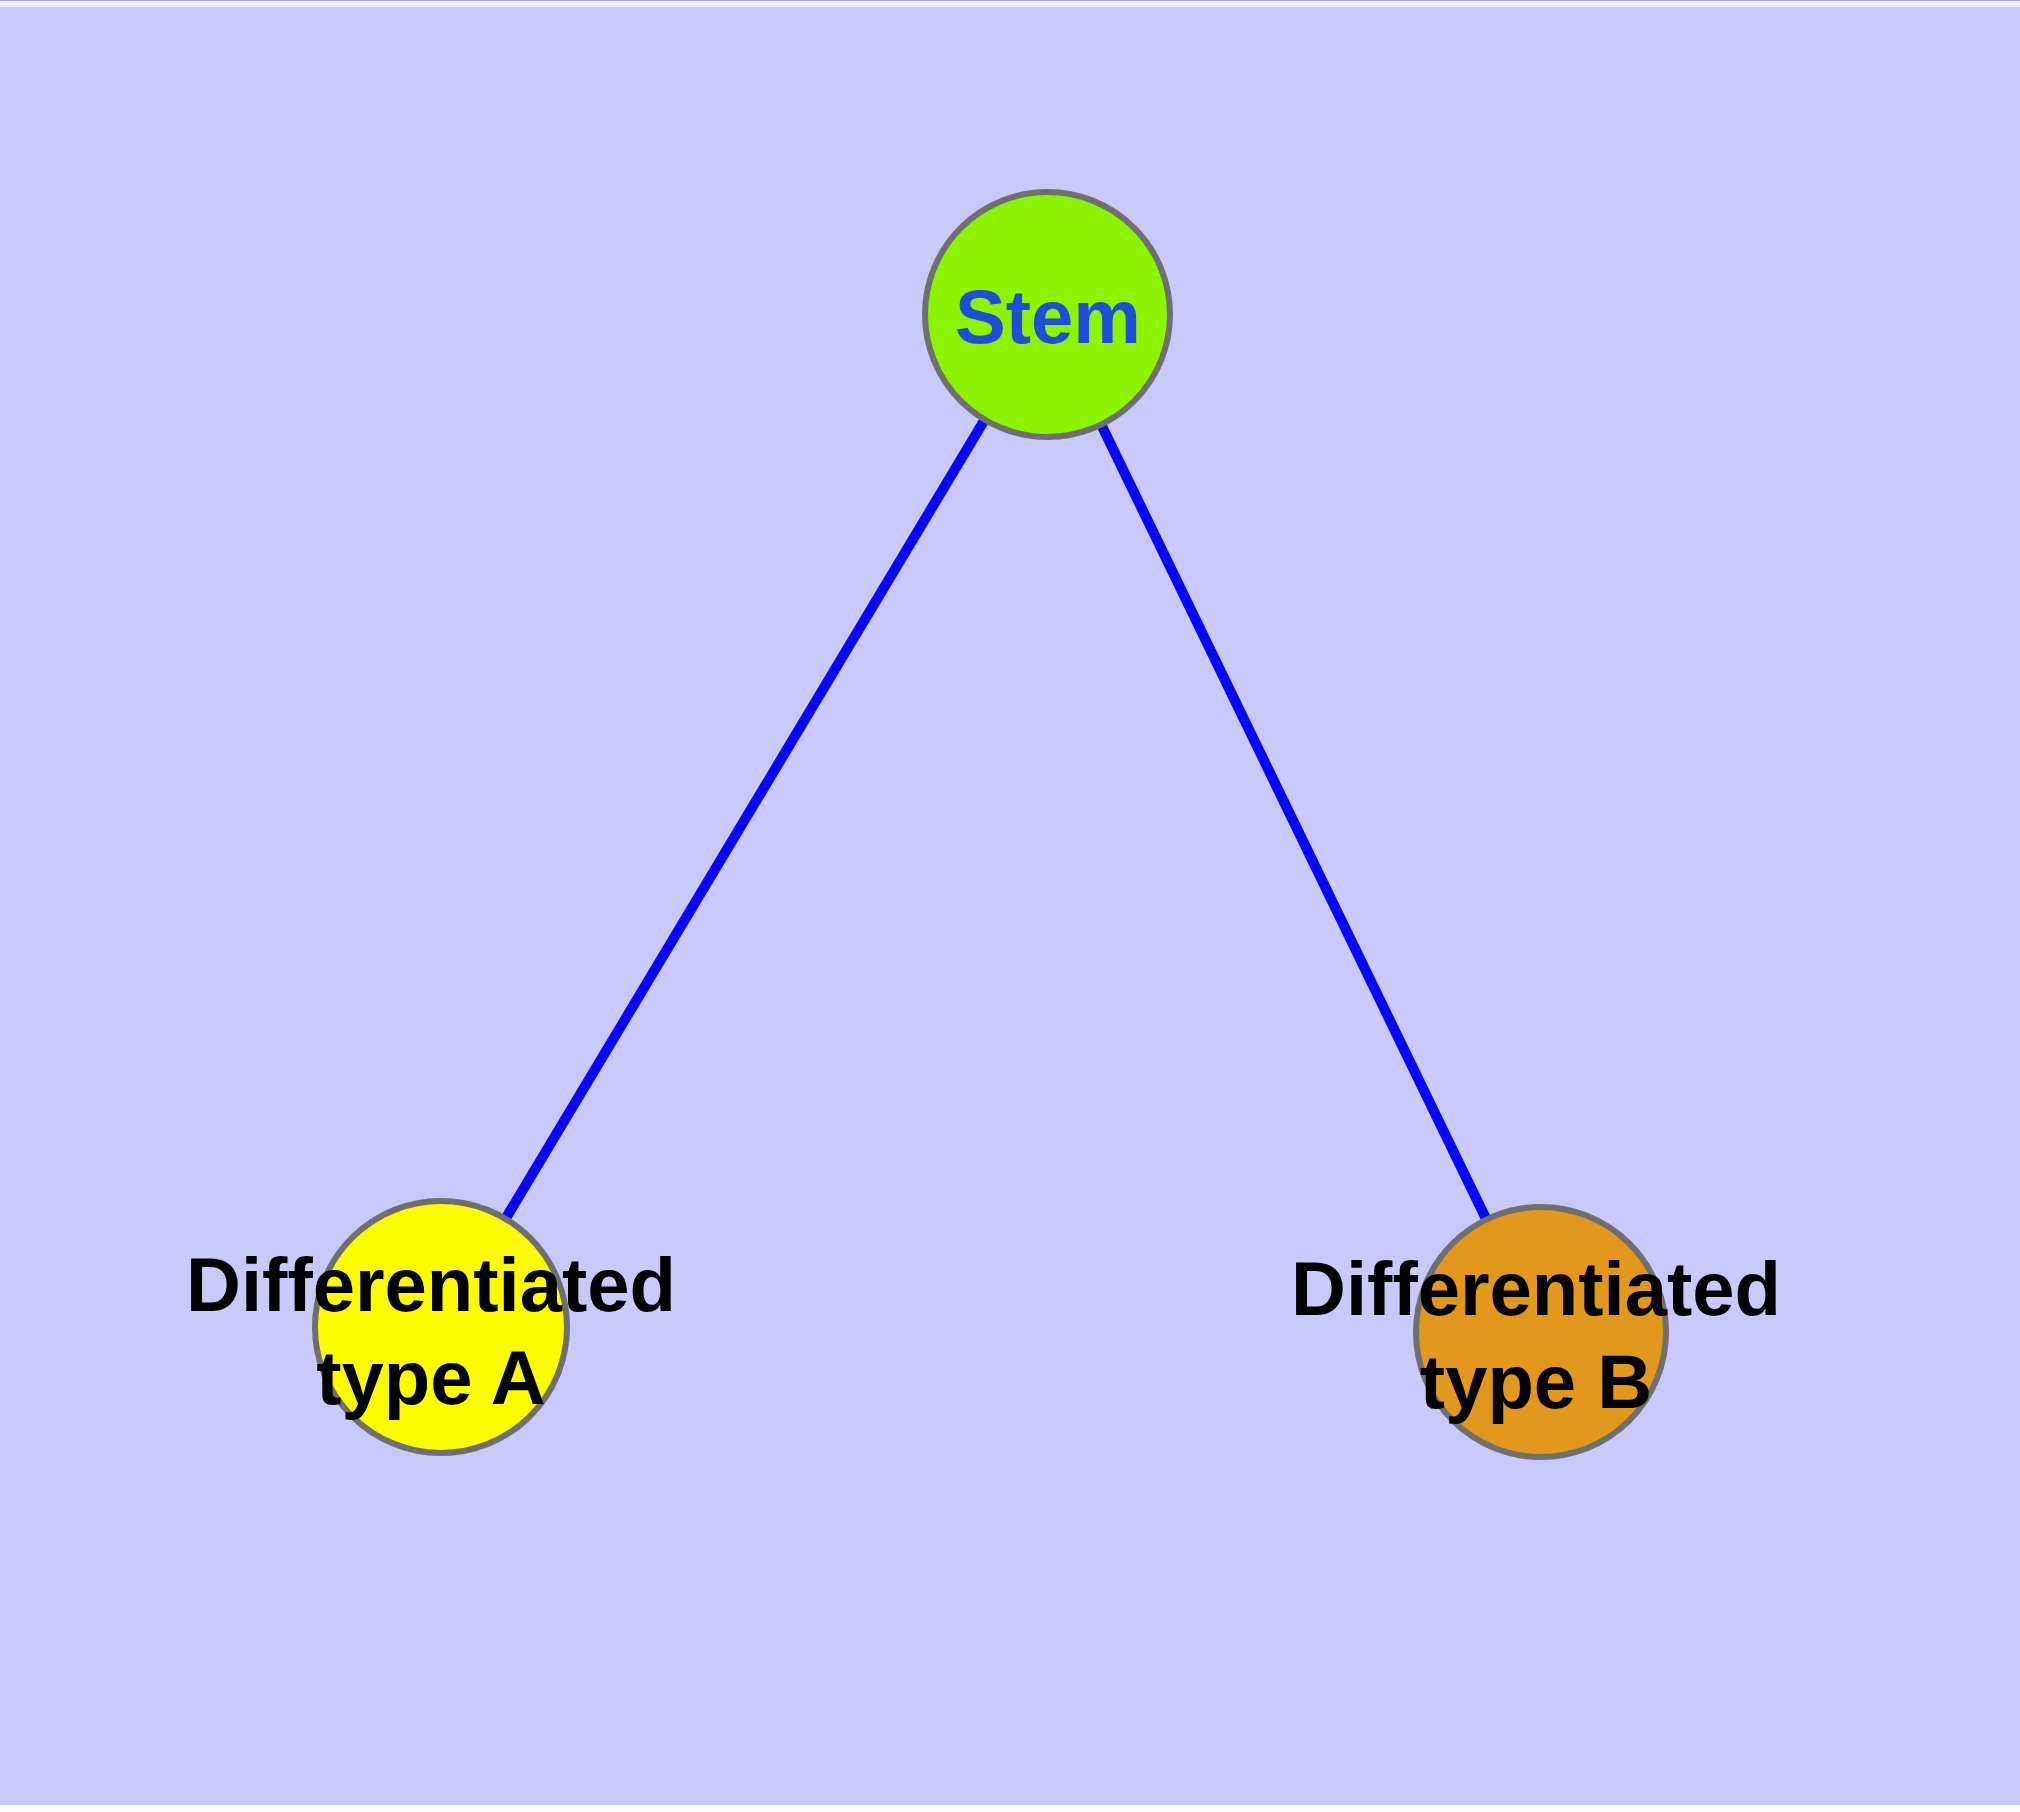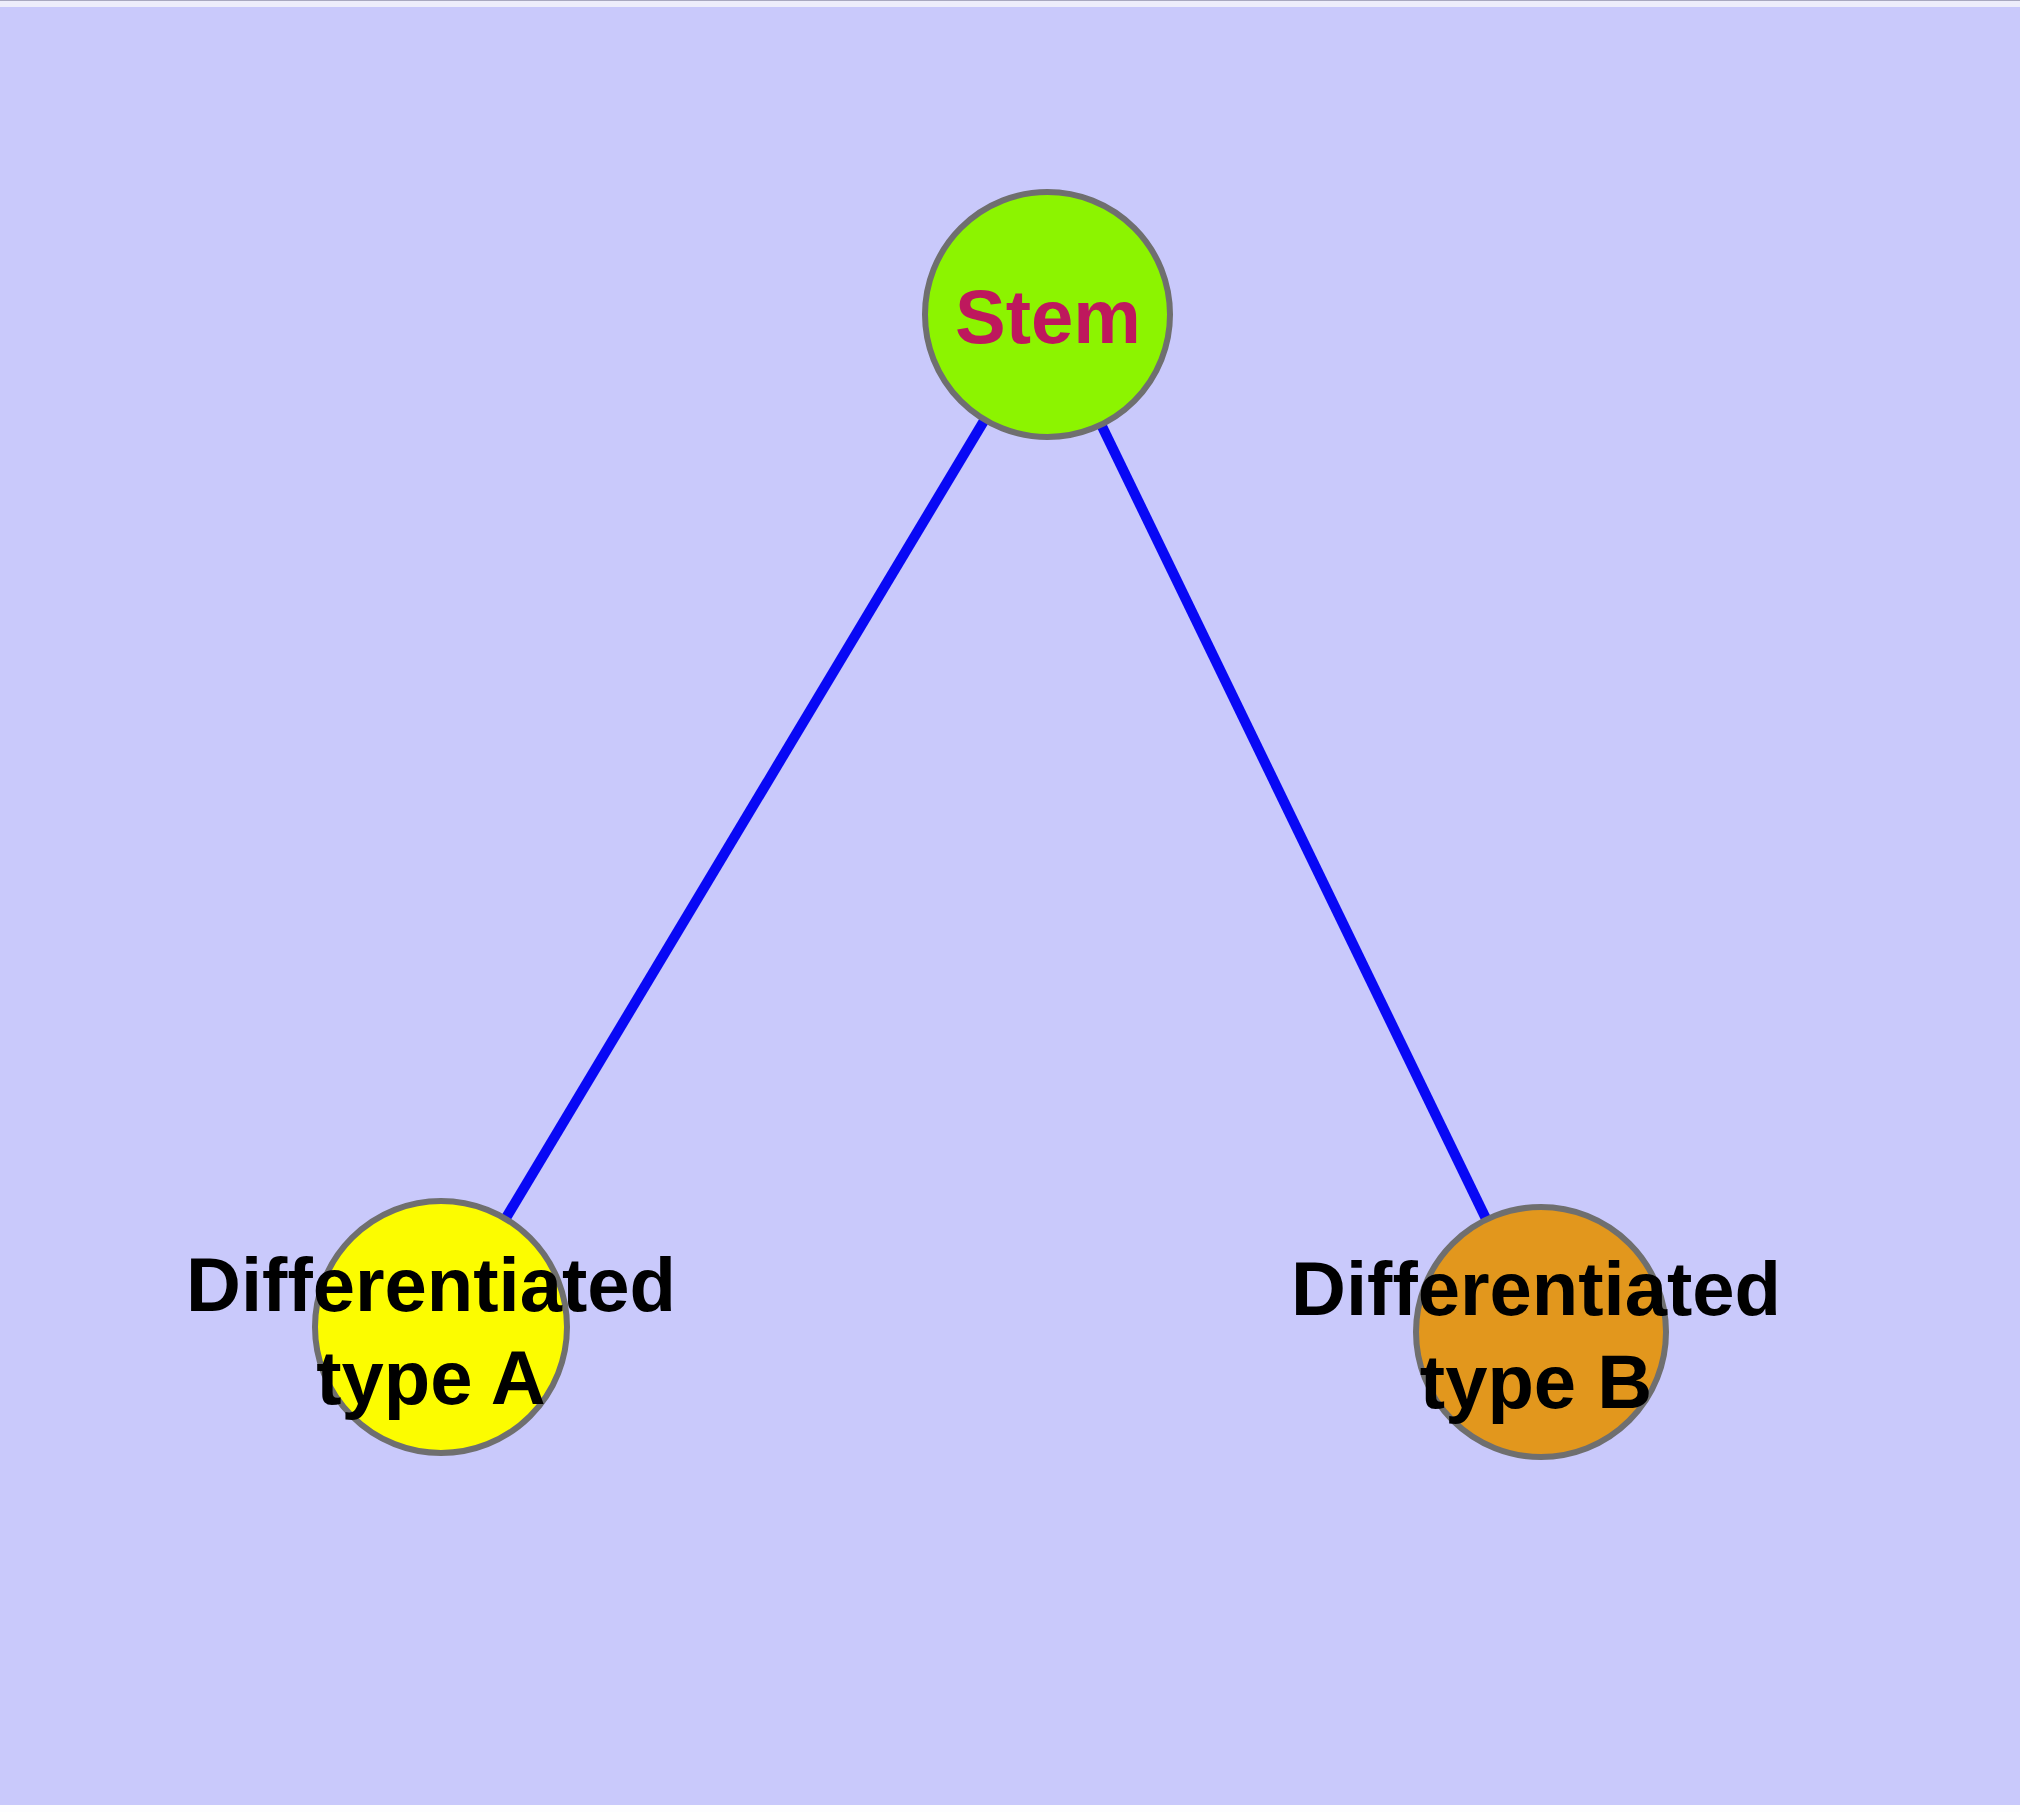--- a/index.html
+++ b/index.html
@@ -69,21 +69,21 @@
 
   <svg class="edge-layer" viewBox="0 0 2384 2138" xmlns="http://www.w3.org/2000/svg">
     <line class="edge" x1="1236" y1="371" x2="520" y2="1565" stroke-width="12" stroke="#0808f5"></line>
     <line class="edge" x1="1236" y1="371" x2="1818" y2="1572" stroke-width="12" stroke="#0808f5"></line>
   </svg>
 
   <div class="node" style="left: 922px; top: 189px; width: 251px; height: 251px; background: rgb(140, 244, 0); border-color: rgb(111, 111, 111);"></div>
   <div class="node" style="left: 312px; top: 1198px; width: 258px; height: 258px; background: rgb(252, 252, 0); border-color: rgb(111, 111, 111);"></div>
   <div class="node" style="left: 1413px; top: 1204px; width: 256px; height: 256px; background: rgb(226, 151, 29); border-color: rgb(111, 111, 111);"></div>
 
-  <div class="node-label" style="left: 1048px; top: 317px; color: #be185d;">Stem</div>
+  <div class="node-label" style="left: 1048px; top: 317px; color: #1d4ed8;">Stem</div>
   <div class="node-label" style="left: 431px; top: 1332px; color: rgb(0, 0, 0);">Differentiated
 type A</div>
   <div class="node-label" style="left: 1536px; top: 1336px; color: rgb(0, 0, 0);">Differentiated
 type B</div>
 
   <div class="edge-strip top"></div>
   <div class="edge-strip bottom"></div>
 
 </div>
 

